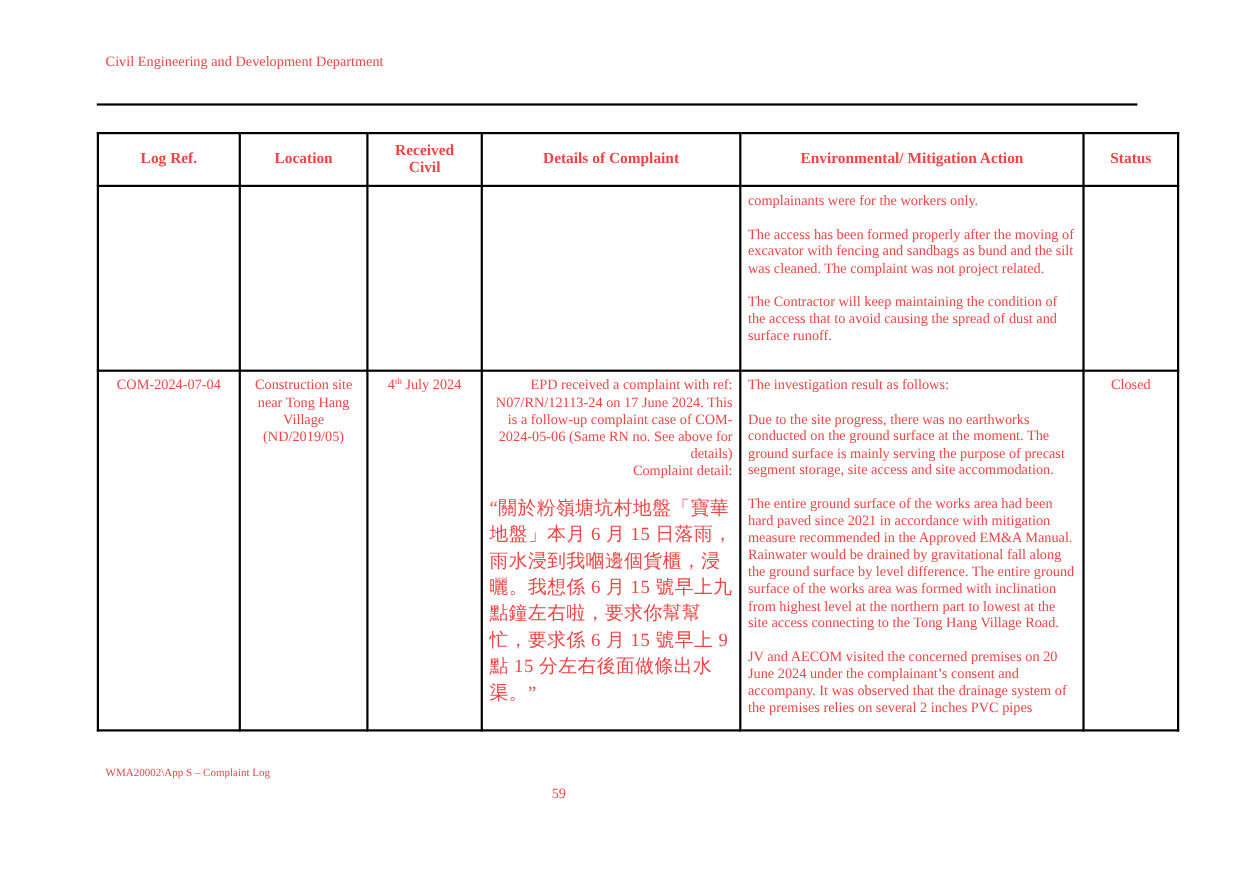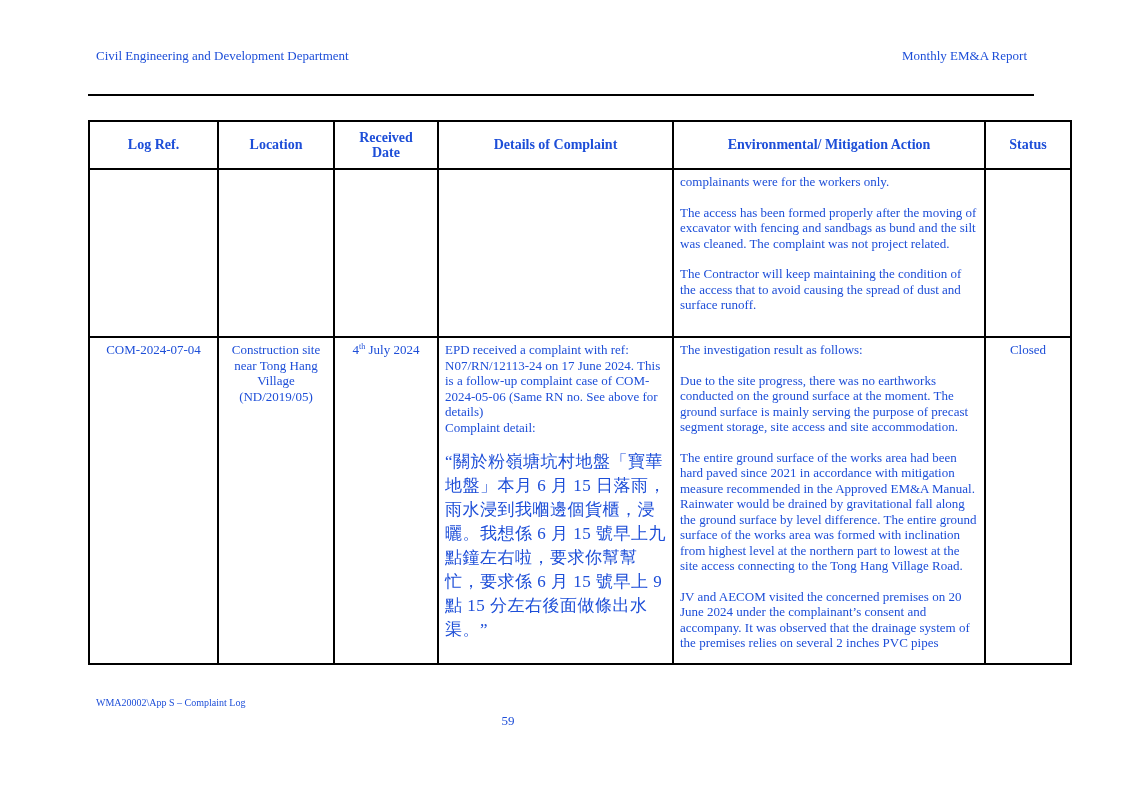--- a/index.html
+++ b/index.html
@@ -2,21 +2,21 @@
 <html><head>
 <meta charset="utf-8">
 <style>
   html, body { margin: 0; padding: 0; background: #e8e8e8; }
   .page {
     position: relative;
     width: 1123px;
     height: 794px;
     background: #ffffff;
     font-family: "Liberation Serif", "DejaVu Serif", serif;
-    color: #1d4ed8;
+    color: #ef4444;
     overflow: hidden;
   }
 
   
   .doc-header-left {
     position: absolute;
     left: 96px;
     top: 48px;
     font-size: 13px;
     line-height: 15px;
@@ -62,21 +62,21 @@
     font-size: 14px;
     padding: 2px 21px;
   }
   tbody tr.row-continuation { height: 168px; }
   tbody tr.row-main { height: 327px; }
   td.center-cell { text-align: center; padding: 4px 4px; }
   td.text-cell { text-align: left; padding: 4px 6px; }
   td p { margin: 0; }
   .gap-paras p { margin: 0 0 15px 0; }
   .gap-paras p:last-child { margin-bottom: 0; }
-  .tight-paras p { margin: 0; }
+  .tight-paras p { margin: 0; text-align: right; }
   sup.ordinal { font-size: 8px; vertical-align: super; line-height: 0; }
   p.cjk-quote {
     margin: 15px 0 0 0;
     font-size: 17px;
     line-height: 24px;
     text-align: left;
     letter-spacing: 0.5px;
   }
 
   
@@ -97,39 +97,38 @@
   }
 </style>
 </head>
 <body>
 
 <div class="page">
 
   <div class="doc-header-left">Civil Engineering and Development Department</div>
 
   <div class="doc-header-right">
-    <div>Monthly EM&amp;A Report</div>
   </div>
 
   <div class="header-rule"></div>
 
   <table class="complaint-table">
     <colgroup>
       <col style="width:129px">
       <col style="width:116px">
       <col style="width:104px">
       <col style="width:235px">
       <col style="width:312px">
       <col style="width:86px">
     </colgroup>
     <thead>
       <tr>
         <th>Log Ref.</th>
         <th>Location</th>
-        <th>Received Date</th>
+        <th>Received Civil</th>
         <th>Details of Complaint</th>
         <th>Environmental/ Mitigation Action</th>
         <th>Status</th>
       </tr>
     </thead>
     <tbody>
       <tr class="row-continuation">
         <td class="center-cell"></td>
         <td class="center-cell"></td>
         <td class="center-cell"></td>

